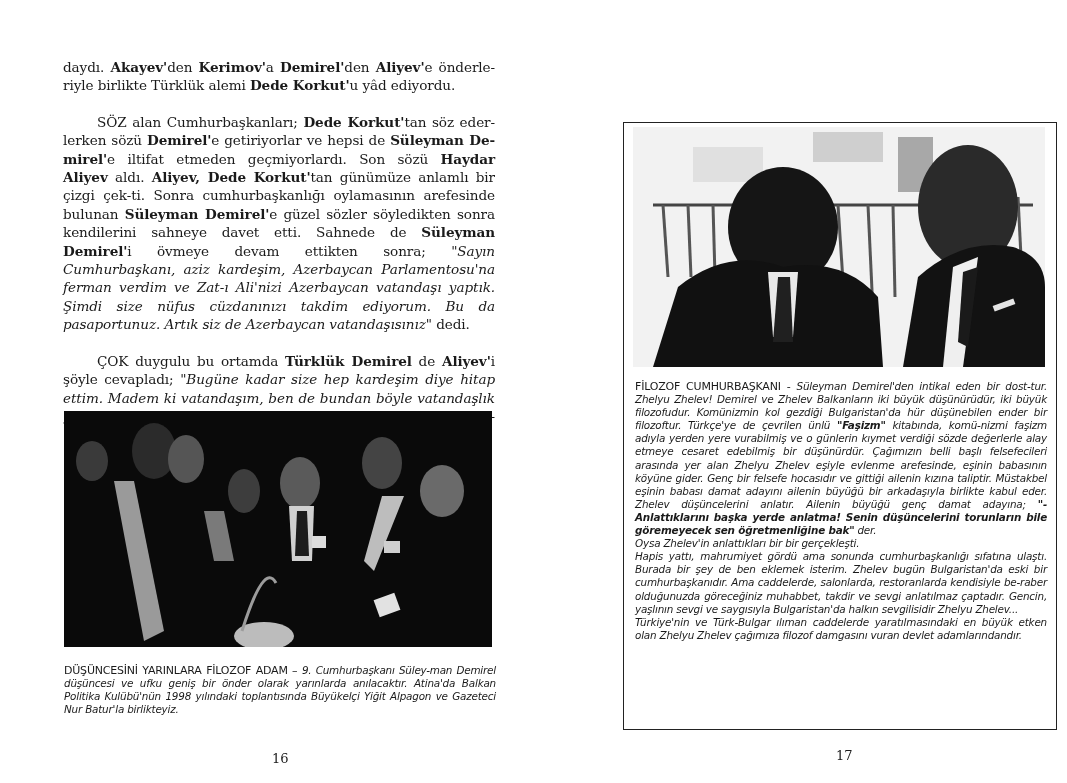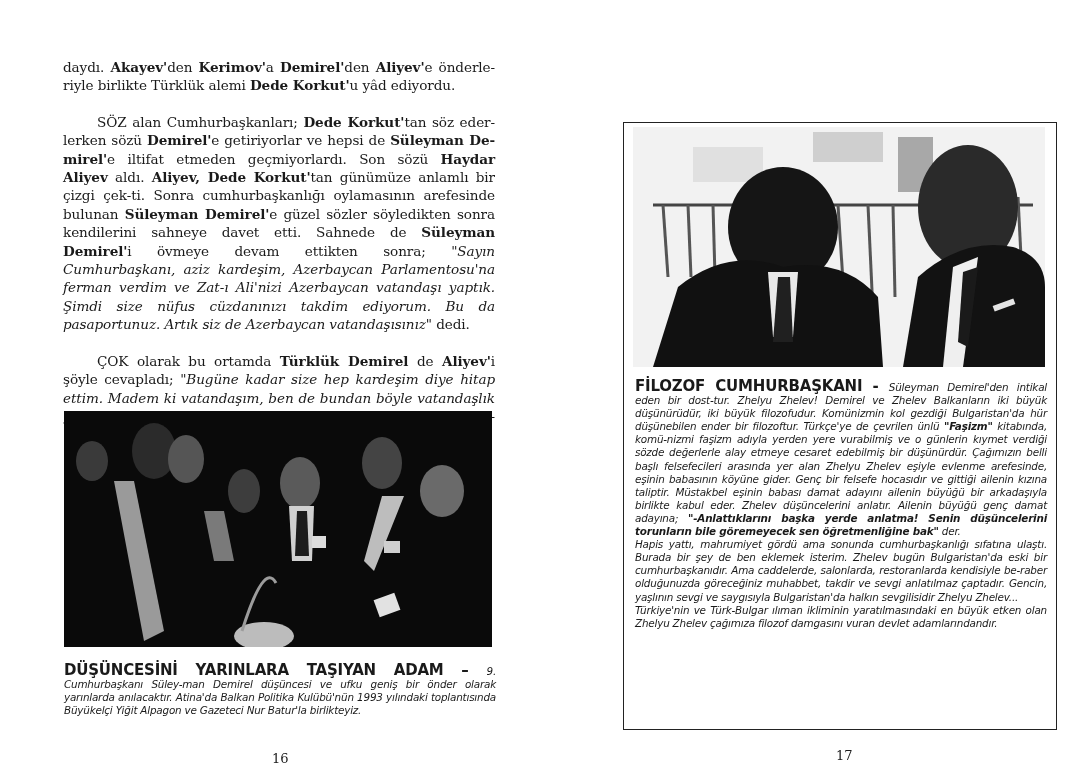--- a/index.html
+++ b/index.html
@@ -19,36 +19,36 @@
   }
   .body-text p { margin: 0; }
   .body-text p.indent { text-indent: 34px; }
   .body-text b { font-weight: bold; }
   .body-text i { font-style: italic; }
 
   .left-block { left: 63px; top: 58px; width: 432px; }
 
   .photo { position: absolute; background: #0a0a0a; overflow: hidden; }
   .caption { position: absolute; font-size: 10.4px; line-height: 13.1px; text-align: justify; font-style: italic; letter-spacing: -0.2px; }
-  .caption .cap-title { font-style: normal; font-weight: bold; font-size: 15px; }
+  .caption .cap-title { font-style: normal; font-weight: normal; font-size: 11px; }
   .caption b { font-style: italic; font-weight: bold; }
   .caption p { margin: 0; }
 
   .page-number { position: absolute; font-size: 13px; }
 
   .frame { position: absolute; border: 1.2px solid #222; }
 </style>
 </head>
 <body>
 
 <div class="page page-left">
   <div class="body-text serif left-block">
     <p><span>daydı. </span><b>Akayev'</b><span>den </span><b>Kerimov'</b><span>a </span><b>Demirel'</b><span>den </span><b>Aliyev'</b><span>e önderle-riyle birlikte Türklük alemi </span><b>Dede Korkut'</b><span>u yâd ediyordu.</span></p>
     <p class="indent" style="margin-top:18px"><span>SÖZ alan Cumhurbaşkanları; </span><b>Dede Korkut'</b><span>tan söz eder-lerken sözü </span><b>Demirel'</b><span>e getiriyorlar ve hepsi de </span><b>Süleyman De-mirel'</b><span>e iltifat etmeden geçmiyorlardı. Son sözü </span><b>Haydar Aliyev</b><span> aldı. </span><b>Aliyev, Dede Korkut'</b><span>tan günümüze anlamlı bir çizgi çek-ti. Sonra cumhurbaşkanlığı oylamasının arefesinde bulunan </span><b>Süleyman Demirel'</b><span>e güzel sözler söyledikten sonra kendilerini sahneye davet etti. Sahnede de </span><b>Süleyman Demirel'</b><span>i övmeye devam ettikten sonra; </span><i>"Sayın Cumhurbaşkanı, aziz kardeşim, Azerbaycan Parlamentosu'na ferman verdim ve Zat-ı Ali'nizi Azerbaycan vatandaşı yaptık. Şimdi size nüfus cüzdanınızı takdim ediyorum. Bu da pasaportunuz. Artık siz de Azerbaycan vatandaşısınız</i><span>" dedi.</span></p>
-    <p class="indent" style="margin-top:18px"><span>ÇOK olarak bu ortamda </span><b>Türklük Demirel</b><span> de </span><b>Aliyev'</b><span>i şöyle cevapladı; </span><i>"Bugüne kadar size hep kardeşim diye hitap ettim. Madem ki vatandaşım, ben de bundan böyle vatandaşlık görevimi yetine getirecek ve Zat-ı Ali'nize Sayın Cumhurbaşka-nım diye hitap edeceğim"</i></p>
+    <p class="indent" style="margin-top:18px"><span>ÇOK duygulu bu ortamda </span><b>Türklük Demirel</b><span> de </span><b>Aliyev'</b><span>i şöyle cevapladı; </span><i>"Bugüne kadar size hep kardeşim diye hitap ettim. Madem ki vatandaşım, ben de bundan böyle vatandaşlık görevimi yetine getirecek ve Zat-ı Ali'nize Sayın Cumhurbaşka-nım diye hitap edeceğim"</i></p>
   </div>
 
   <div class="photo" style="left:64px; top:411px; width:428px; height:236px;" title="Group photograph of several men in suits at a reception, Süleyman Demirel in the center">
     <svg width="428" height="236" viewBox="0 0 428 236">
       <rect width="428" height="236" fill="#0a0a0a"></rect>
 
       <ellipse cx="28" cy="50" rx="16" ry="20" fill="#3a3a3a"></ellipse>
       <ellipse cx="90" cy="40" rx="22" ry="28" fill="#2b2b2b"></ellipse>
       <ellipse cx="122" cy="48" rx="18" ry="24" fill="#555"></ellipse>
       <ellipse cx="180" cy="80" rx="16" ry="22" fill="#3d3d3d"></ellipse>
@@ -65,21 +65,21 @@
       <rect x="320" y="130" width="16" height="12" fill="#cfcfcf"></rect>
 
       <ellipse cx="200" cy="225" rx="30" ry="14" fill="#bcbcbc"></ellipse>
       <path d="M178 220 Q 200 150 212 172" stroke="#9c9c9c" stroke-width="3" fill="none"></path>
       <rect x="312" y="185" width="22" height="18" fill="#e2e2e2" transform="rotate(-20 323 194)"></rect>
     </svg>
   </div>
 
   <div class="caption sans" style="left:64px; top:664px; width:432px;">
     <p>
-      <span class="cap-title">DÜŞÜNCESİNİ YARINLARA TAŞIYAN ADAM – </span><span>9. Cumhurbaşkanı Süley-man Demirel düşüncesi ve ufku geniş bir önder olarak yarınlarda anılacaktır. Atina'da Balkan Politika Kulübü'nün 1993 yılındaki toplantısında Büyükelçi Yiğit Alpagon ve Gazeteci Nur Batur'la birlikteyiz.</span>
+      <span class="cap-title">DÜŞÜNCESİNİ YARINLARA FİLOZOF ADAM – </span><span>9. Cumhurbaşkanı Süley-man Demirel düşüncesi ve ufku geniş bir önder olarak yarınlarda anılacaktır. Atina'da Balkan Politika Kulübü'nün 1998 yılındaki toplantısında Büyükelçi Yiğit Alpagon ve Gazeteci Nur Batur'la birlikteyiz.</span>
     </p>
   </div>
 
   <div class="page-number serif" style="left:272px; top:751px;text-align:center;">16</div>
 </div>
 
 <div class="page page-right">
 
   <div class="frame" style="left:89px; top:122px; width:432px; height:606px;"></div>
 
@@ -112,18 +112,19 @@
       <polygon points="320,140 345,130 330,240 310,240" fill="#efefef"></polygon>
       <polygon points="330,145 345,140 335,220 325,215" fill="#1a1a1a"></polygon>
       <rect x="360" y="175" width="22" height="6" fill="#e5e5e5" transform="rotate(-20 371 178)"></rect>
     </svg>
   </div>
 
   <div class="caption sans" style="left:101px; top:380px; width:412px;">
     <p>
       <span class="cap-title">FİLOZOF CUMHURBAŞKANI - </span><span><i>Süleyman Demirel'den intikal eden bir dost-tur. Zhelyu Zhelev! Demirel ve Zhelev Balkanların iki büyük düşünürüdür, iki büyük filozofudur. Komünizmin kol gezdiği Bulgaristan'da hür düşünebilen ender bir filozoftur. Türkçe'ye de çevrilen ünlü </i><b>"Faşizm"</b><i> kitabında, komü-nizmi faşizm adıyla yerden yere vurabilmiş ve o günlerin kıymet verdiği sözde değerlerle alay etmeye cesaret edebilmiş bir düşünürdür. Çağımızın belli başlı felsefecileri arasında yer alan Zhelyu Zhelev eşiyle evlenme arefesinde, eşinin babasının köyüne gider. Genç bir felsefe hocasıdır ve gittiği ailenin kızına taliptir. Müstakbel eşinin babası damat adayını ailenin büyüğü bir arkadaşıyla birlikte kabul eder. Zhelev düşüncelerini anlatır. Ailenin büyüğü genç damat adayına; </i><b>"-Anlattıklarını başka yerde anlatma! Senin düşüncelerini torunların bile göremeyecek sen öğretmenliğine bak"</b><i> der.</i></span>
     </p>
+    <p><i>Oysa Zhelev'in anlattıkları bir bir gerçekleşti.</i></p>
     <p><i>Hapis yattı, mahrumiyet gördü ama sonunda cumhurbaşkanlığı sıfatına ulaştı. Burada bir şey de ben eklemek isterim. Zhelev bugün Bulgaristan'da eski bir cumhurbaşkanıdır. Ama caddelerde, salonlarda, restoranlarda kendisiyle be-raber olduğunuzda göreceğiniz muhabbet, takdir ve sevgi anlatılmaz çaptadır. Gencin, yaşlının sevgi ve saygısıyla Bulgaristan'da halkın sevgilisidir Zhelyu Zhelev...</i></p>
-    <p><i>Türkiye'nin ve Türk-Bulgar ılıman ikliminin yaratılmasındaki en büyük etken olan Zhelyu Zhelev çağımıza filozof damgasını vuran devlet adamlarındandır.</i></p>
+    <p><i>Türkiye'nin ve Türk-Bulgar ılıman caddelerde yaratılmasındaki en büyük etken olan Zhelyu Zhelev çağımıza filozof damgasını vuran devlet adamlarındandır.</i></p>
   </div>
 
   <div class="page-number serif" style="left:302px; top:748px;">17</div>
 </div>
 
 </body></html>

